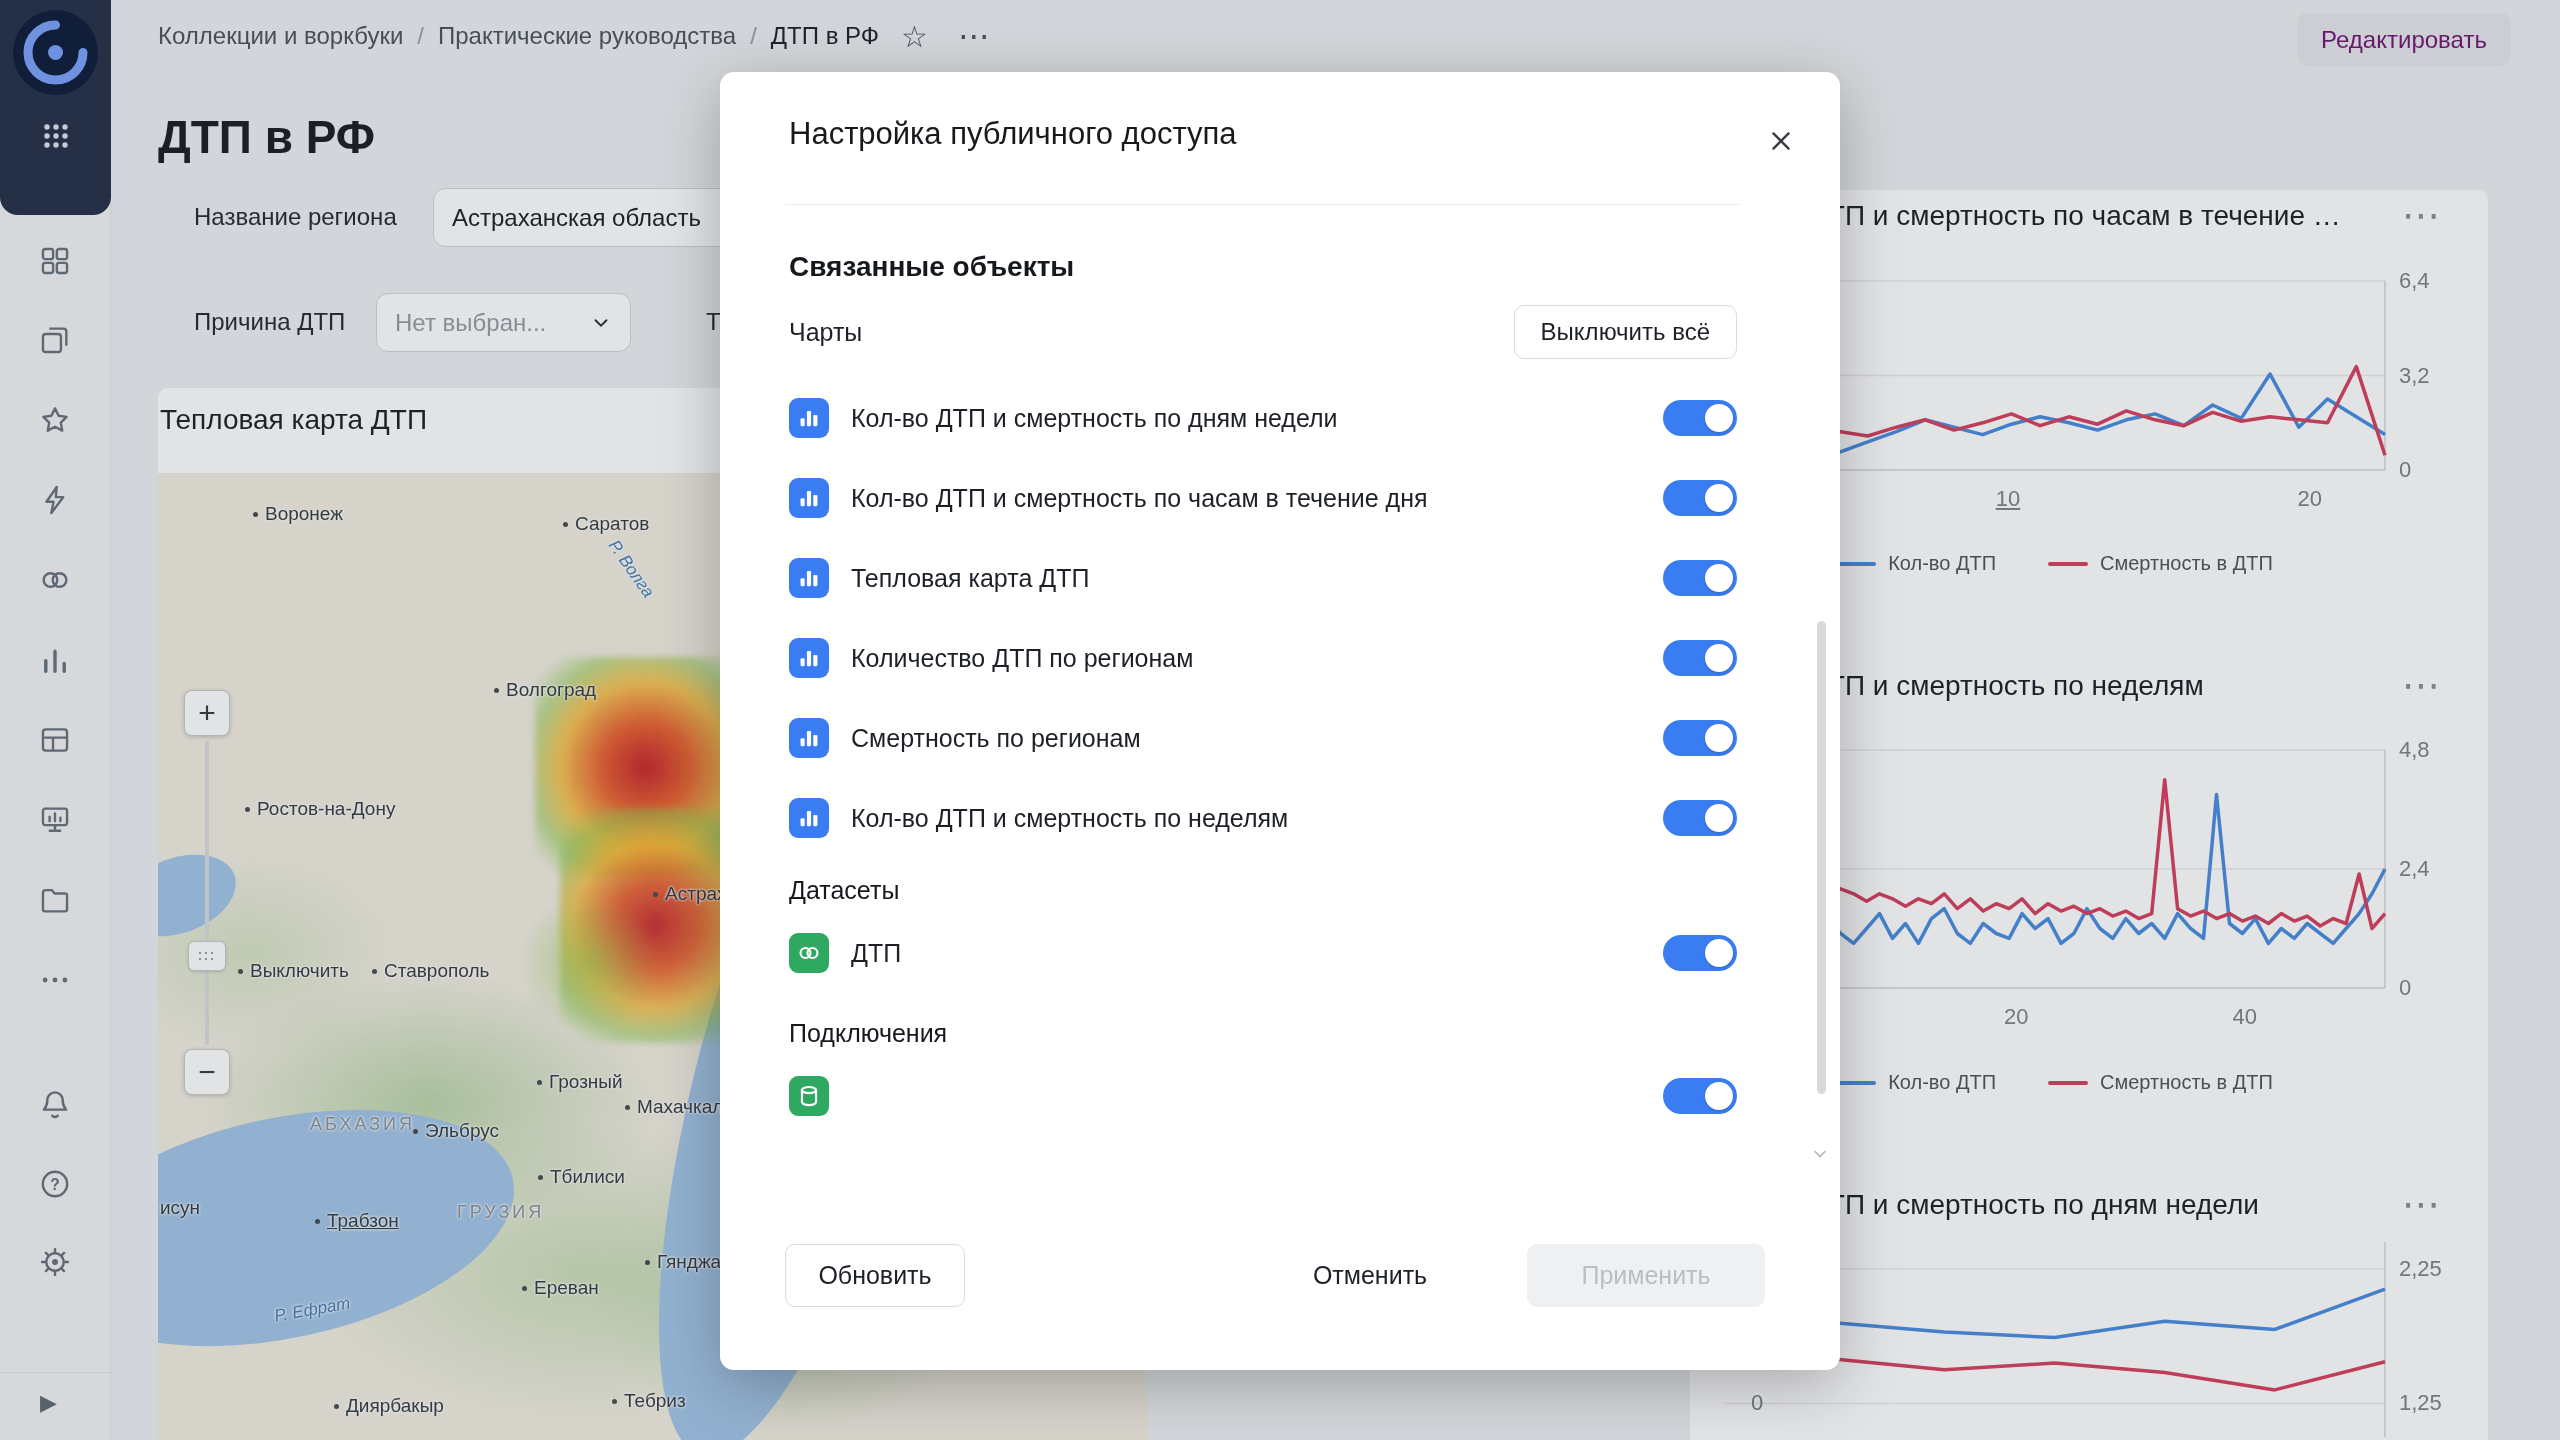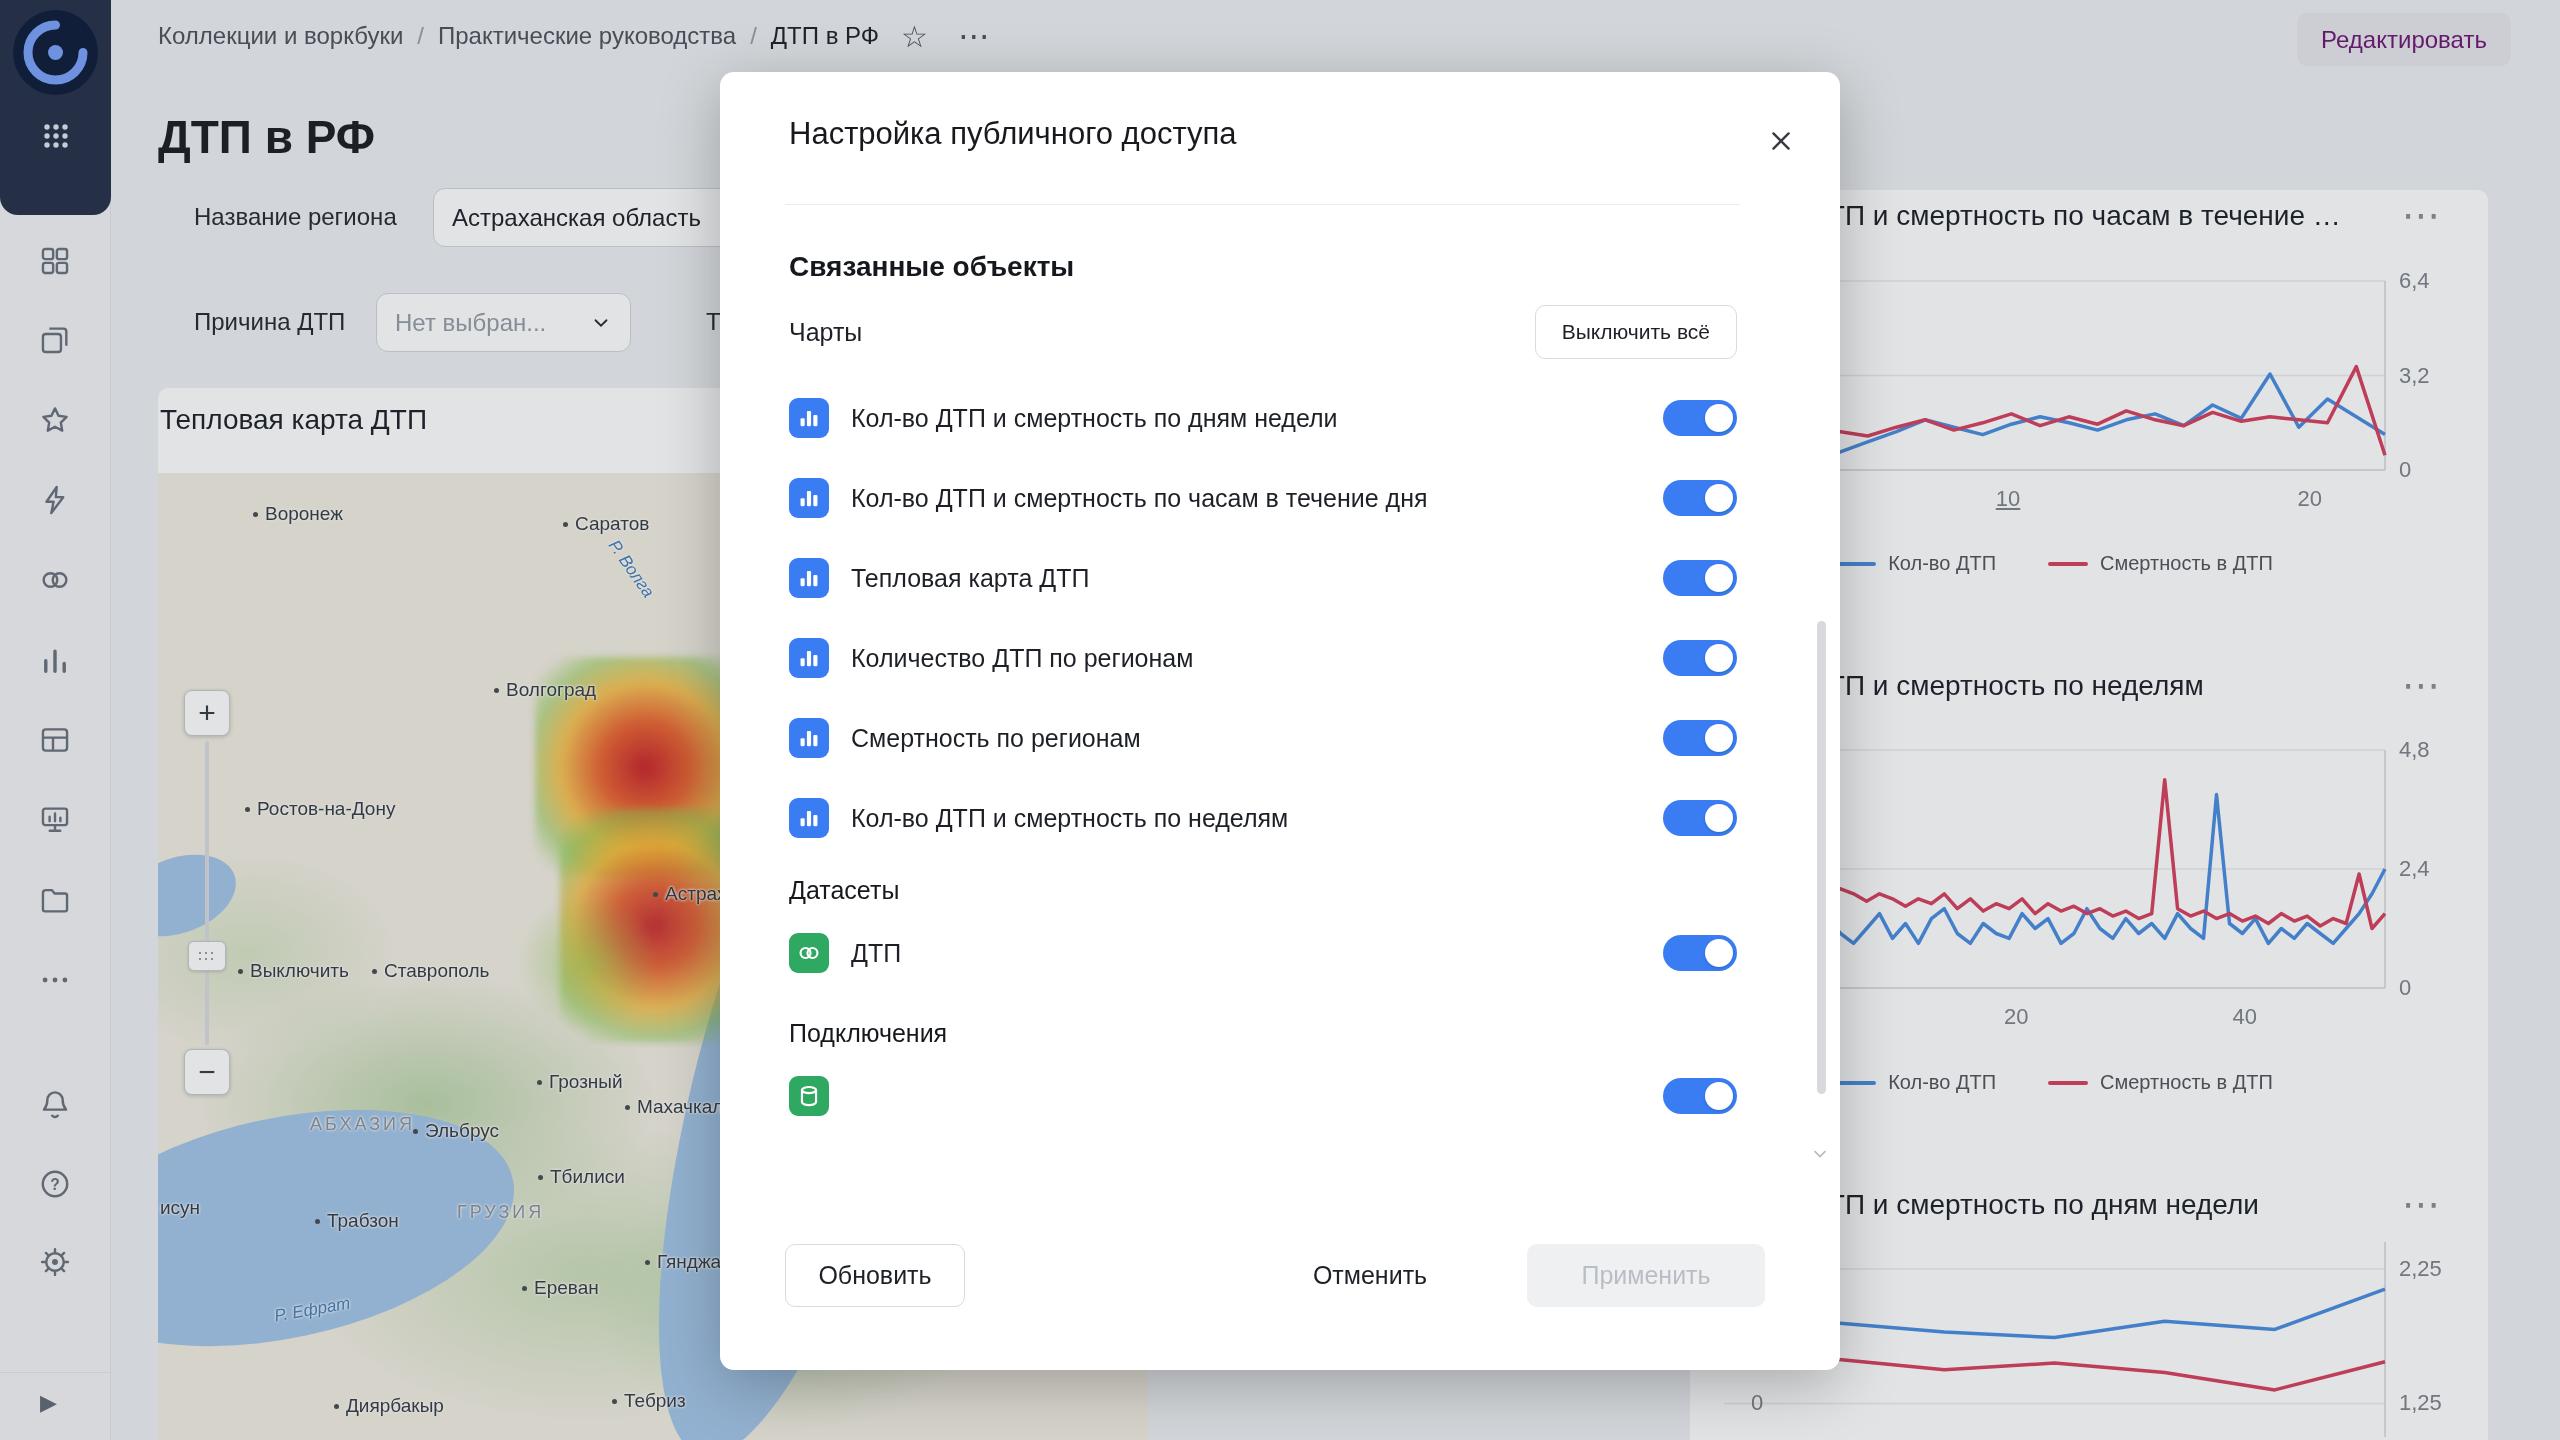--- a/index.html
+++ b/index.html
@@ -59,21 +59,21 @@
   
   .backdrop {position:absolute; left:0; top:0; width:2560px; height:1440px; background:rgba(16,24,38,0.12); z-index:50;}
   .modal {position:absolute; left:720px; top:72px; width:1120px; height:1298px; background:#fff; border-radius:14px; box-shadow:0 14px 60px rgba(0,0,0,0.25); z-index:60;}
   .modal-title {position:absolute; left:69px; top:44px; font-size:31px; font-weight:400; color:#17191d;}
   .modal-close {position:absolute; left:1040px; top:48px; width:42px; height:42px; display:flex; align-items:center; justify-content:center; cursor:pointer; border-radius:6px;}
   .m-divider {position:absolute; left:65px; top:132px; width:955px; border-top:1px solid #ececef;}
   .modal-body {position:absolute; left:0; top:133px; width:1100px; height:978px; overflow:hidden; padding-left:69px;}
   .m-section {margin-top:46px; font-size:28px; font-weight:600; color:#15181d;}
   .charts-head {margin-top:22px; width:948px; height:54px; display:flex; align-items:center; justify-content:space-between;}
   .charts-head .lbl {font-size:25px; color:#1d2127;}
-  .btn-outline {height:54px; padding:0 26px; background:#fff; border:1.5px solid #d8dbdf; border-radius:10px; font-size:21px; color:#1d2127; font-family:inherit; cursor:pointer;}
+  .btn-outline {height:54px; padding:0 26px; background:#fff; border:1.5px solid #d8dbdf; border-radius:10px; font-size:24px; color:#1d2127; font-family:inherit; cursor:pointer;}
   .rows {margin-top:19px; width:948px;}
   .rows.tight {margin-top:8px;}
   .obj-row {height:80px; display:flex; align-items:center;}
   .obj-icon {width:40px; height:40px; border-radius:9px; display:flex; align-items:center; justify-content:center; flex:0 0 40px;}
   .ic-blue {background:#3a7df2;}
   .ic-green {background:#2fa861;}
   .obj-label {margin-left:22px; font-size:25px; color:#1d2127;}
   .toggle {margin-left:auto; width:74px; height:36px; border-radius:18px; background:#3a7df2; position:relative; cursor:pointer; flex:0 0 74px;}
   .toggle .knob {position:absolute; top:4px; right:4px; width:28px; height:28px; border-radius:50%; background:#fff; box-shadow:0 1px 3px rgba(0,0,0,.2);}
   .m-sub {margin-top:18px; font-size:25px; color:#15181d;}
@@ -252,21 +252,21 @@
         <span class="ml city" style="left: 80px; top: 487px;">Выключить</span>
         <span class="ml city" style="left: 214px; top: 487px;">Ставрополь</span>
         <span class="ml city" style="left: 495px; top: 410px;">Астрахань</span>
         <span class="ml city" style="left: 379px; top: 598px;">Грозный</span>
         <span class="ml city" style="left: 467px; top: 623px;">Махачкала</span>
         <span class="ml city" style="left: 255px; top: 647px;">Эльбрус</span>
         <span class="ml region" style="left: 152px; top: 641px;">АБХАЗИЯ</span>
         <span class="ml city" style="left: 380px; top: 693px;">Тбилиси</span>
         <span class="ml region" style="left: 299px; top: 729px;">ГРУЗИЯ</span>
         <span class="ml city-partial" style="left: 2px; top: 724px;">исун</span>
-        <span class="ml city" style="left: 157px; top: 737px;">Трабзон</span>
+        <span class="ml city" style="left: 157px; top: 737px; text-decoration: underline;">Трабзон</span>
         <span class="ml city" style="left: 487px; top: 778px;">Гянджа</span>
         <span class="ml city" style="left: 364px; top: 804px;">Ереван</span>
         <span class="ml river" style="left: 116px; top: 827px; transform: rotate(-10deg);">Р. Ефрат</span>
         <span class="ml city" style="left: 176px; top: 922px;">Диярбакыр</span>
         <span class="ml city" style="left: 454px; top: 917px;">Тебриз</span>
       </div>
     <div class="zoom-btn" style="top:217px">+</div>
     <div class="zoom-track"></div>
     <div class="zoom-handle">
         <div class="grip"></div>

